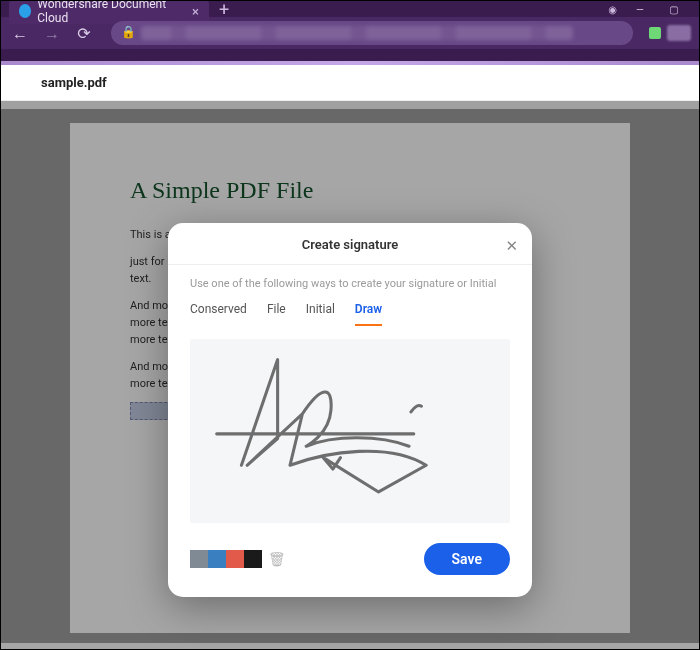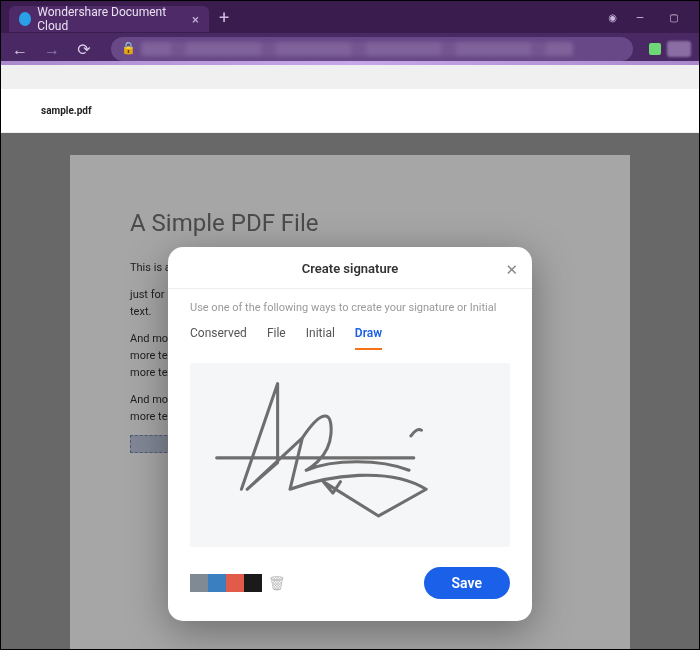--- a/index.html
+++ b/index.html
@@ -1,44 +1,44 @@
 <!DOCTYPE html>
 <html><head>
 <meta charset="utf-8">
 <style>
   * { margin: 0; padding: 0; box-sizing: border-box; font-family: -apple-system, BlinkMacSystemFont, "Segoe UI", Roboto, sans-serif; }
   body { width: 700px; height: 650px; overflow: hidden; background: #f0f0f0; border: 1px solid #000; }
 
   .browser-chrome { background: #3b1c4e; height: 60px; }
-  .tab-bar { display: flex; align-items: center; padding: 0 8px; height: 32px; }
+  .tab-bar { display: flex; align-items: center; padding: 0 8px; height: 16px; }
   .tab { display: flex; align-items: center; gap: 6px; background: #4e2b68; border-radius: 6px 6px 0 0; padding: 4px 10px; height: 26px; margin-top: 4px; color: #e9e1f0; font-size: 12px; max-width: 200px; }
   .tab .favicon { width: 14px; height: 14px; background: #2aa0e8; border-radius: 50%; display: flex; align-items: center; justify-content: center; }
   .tab .tab-close { color: #cbb8dd; font-size: 13px; cursor: pointer; margin-left: 6px; }
   .tab-add { color: #cbb8dd; font-size: 18px; margin-left: 10px; cursor: pointer; }
   .window-controls { margin-left: auto; display: flex; gap: 12px; padding-right: 6px; align-items: center; }
   .music-note { color: #cbb8dd; font-size: 10px; }
   .win-btn { width: 22px; height: 16px; color: #d4c7e0; display: flex; align-items: center; justify-content: center; font-size: 10px; cursor: pointer; }
 
   .addr-bar { display: flex; align-items: center; gap: 10px; padding: 4px 8px; height: 32px; background: #4a2863; }
   .nav-btn { color: #d8cbe5; width: 22px; display: flex; justify-content: center; cursor: pointer; font-size: 16px;}
   .omnibox { flex: 1; height: 24px; background: #684887; border-radius: 12px; margin: 0 6px; position: relative; overflow:hidden;}
   .lock { position: absolute; left: 10px; top: 4px; color: #ccc; font-size: 12px; }
   .url-blur { position:absolute; left:30px; right:60px; top:5px; height:14px; background: repeating-linear-gradient(90deg,#8a6ea3,#8a6ea3 30px,#7a5c95 30px,#7a5c95 45px,#8a6ea3 45px,#8a6ea3 90px); filter: blur(2px); opacity:.7; border-radius:3px;}
   .ext-area { display:flex; gap:6px; align-items:center; }
   .ext-dot { width:12px; height:12px; background:#6fd876; border-radius:2px; }
   .avatar-blur { width:24px;height:16px; background:#8a6ea3; border-radius:3px; filter:blur(1px); }
 
   .address-strip { height: 4px; background: linear-gradient(90deg,#a989cc,#c5a7e8,#a989cc); }
 
   .content-area { position: relative; height: calc(650px - 64px); background: #fff; }
-  .doc-header { display: flex; align-items: center; height: 44px; padding: 0 30px 0 40px; background: #fff; font-size: 10px; font-weight: 700; color: #222; border-bottom: 1px solid #eee; margin-top: 24px; }
+  .doc-header { display: flex; align-items: center; height: 36px; padding: 0 30px 0 40px; background: #fff; font-size: 13px; font-weight: 700; color: #222; border-bottom: 1px solid #eee; }
   .doc-header .spacer { flex: 1; }
   .pdf-bg { position: relative; height: calc(100% - 44px); background: #a0a0a0; padding-top: 22px; }
   .pdf-page { margin: 0 auto; width: 560px; height: 510px; background: #fff; padding: 54px 28px 28px 60px; }
-  .pdf-title { font-size: 24px; font-weight: 400; color: #737373; margin-bottom: 22px; }
+  .pdf-title { font-size: 24px; font-weight: 400; color: #14532d; margin-bottom: 22px; font-family: Liberation Serif, serif; }
   .pdf-text { font-size: 11px; color: #333; line-height: 1.55; max-width: 340px; }
   .pdf-text p { margin-bottom: 10px; }
   .field-box { margin-top: 10px; width: 42px; height: 18px; background: #c6cfe6; border: 1px dashed #7e8db5; }
 
   .overlay { position: absolute; inset: 44px 0 0 0; background: rgba(0,0,0,.35); display: flex; align-items: flex-start; justify-content: center; }
   .modal { margin-top: 114px; width: 364px; background: #fff; border-radius: 15px; box-shadow: 0 10px 40px rgba(0,0,0,.35); }
   .modal-head { position: relative; padding: 14px 16px 12px; border-bottom: 1px solid #eee; }
   .modal-title { text-align: center; font-size: 13px; font-weight: 600; color: #333; }
   .modal-close { position: absolute; right: 14px; top: 14px; cursor: pointer; color: #888; font-size: 15px; }
   .modal-sub { padding: 12px 22px 6px; font-size: 11px; color: #9a9a9a; text-align: left; }

